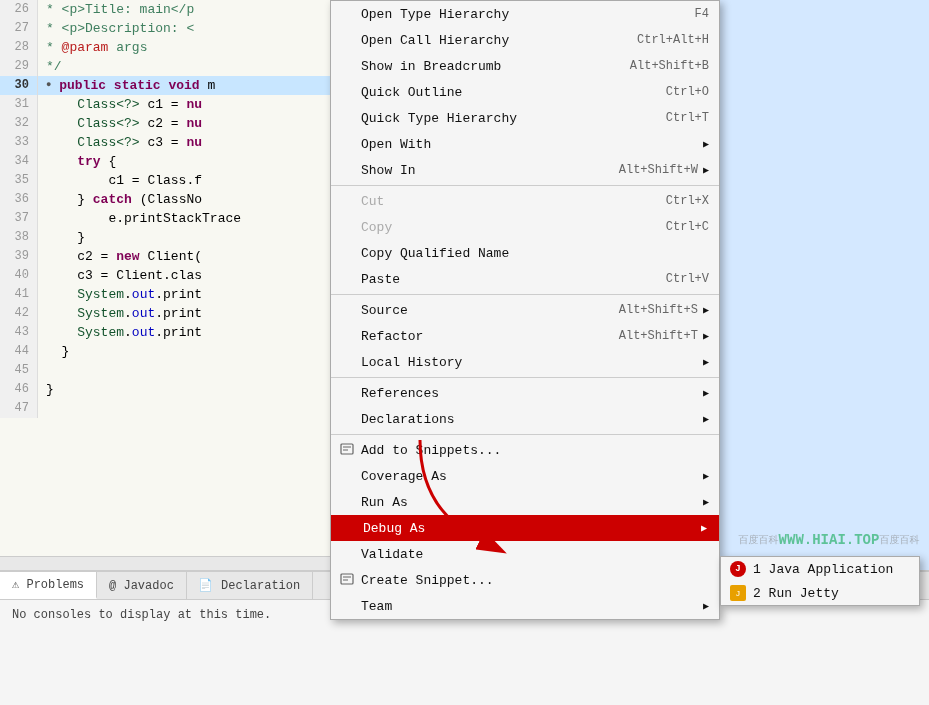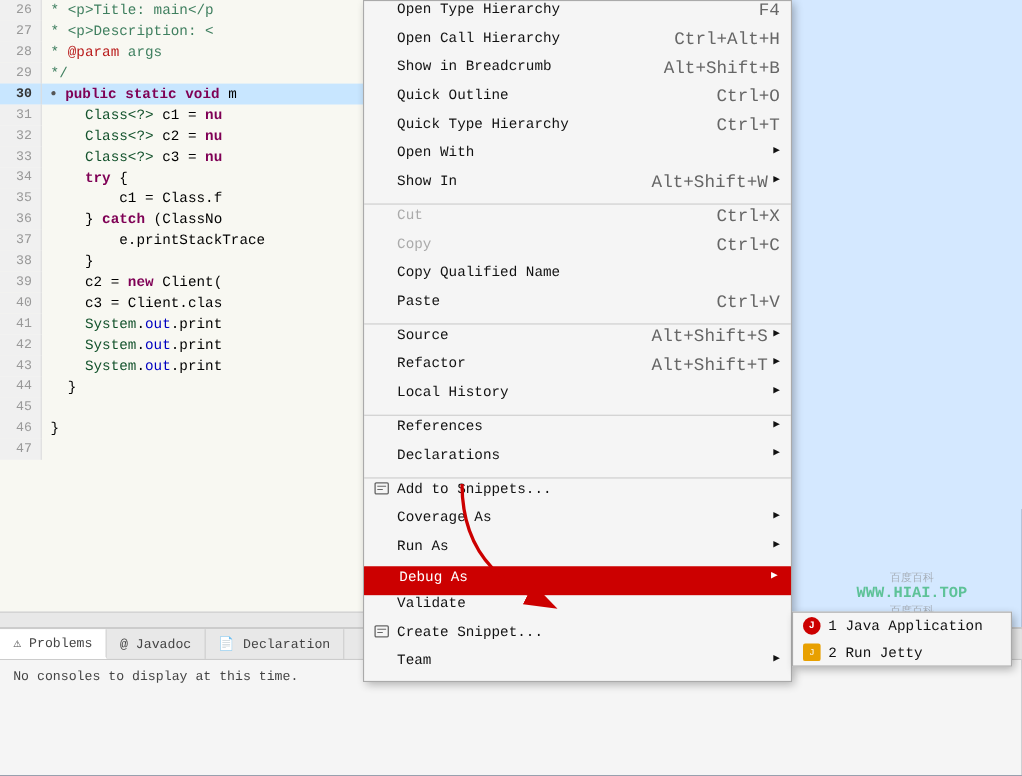--- a/index.html
+++ b/index.html
@@ -129,20 +129,21 @@
       width: 390px;
       background: #f5f5f5;
       border: 1px solid #aaa;
       box-shadow: 3px 3px 8px rgba(0,0,0,0.3);
       font-size: 13px;
       z-index: 100;
     }
 
     .menu-item {
       display: flex;
+      align-items: center;
       justify-content: space-between;
       height: 26px;
       padding: 0 10px 0 30px;
       cursor: pointer;
       color: #111;
       position: relative;
     }
 
     .menu-item.highlighted {
       background: #cc0000;
@@ -153,21 +154,21 @@
     .menu-item.disabled {
       color: #aaa;
     }
 
     .menu-item .label {
       flex: 1;
     }
 
     .menu-item .shortcut {
       color: #666;
-      font-size: 16px;
+      font-size: 12px;
       margin-left: 20px;
     }
 
     .menu-item .arrow {
       font-size: 10px;
       margin-left: 5px;
     }
 
     .menu-separator {
       height: 1px;
@@ -251,21 +252,21 @@
     }
 
     
     .watermark {
       position: absolute;
       bottom: 135px;
       right: 0;
       width: 200px;
       height: 60px;
       display: flex;
-      flex-direction: column;
+      flex-direction: row;
       align-items: center;
       justify-content: center;
       z-index: 50;
       opacity: 0.6;
     }
 
     .watermark-top {
       font-size: 10px;
       color: #888;
     }

